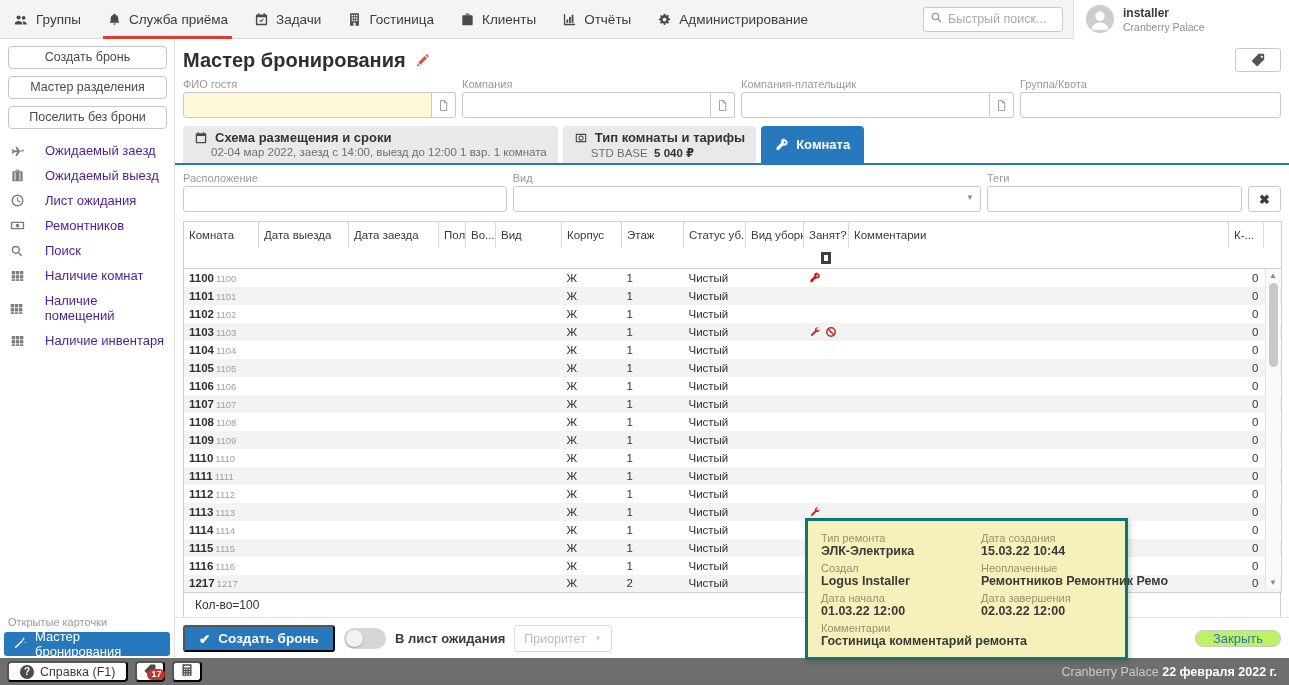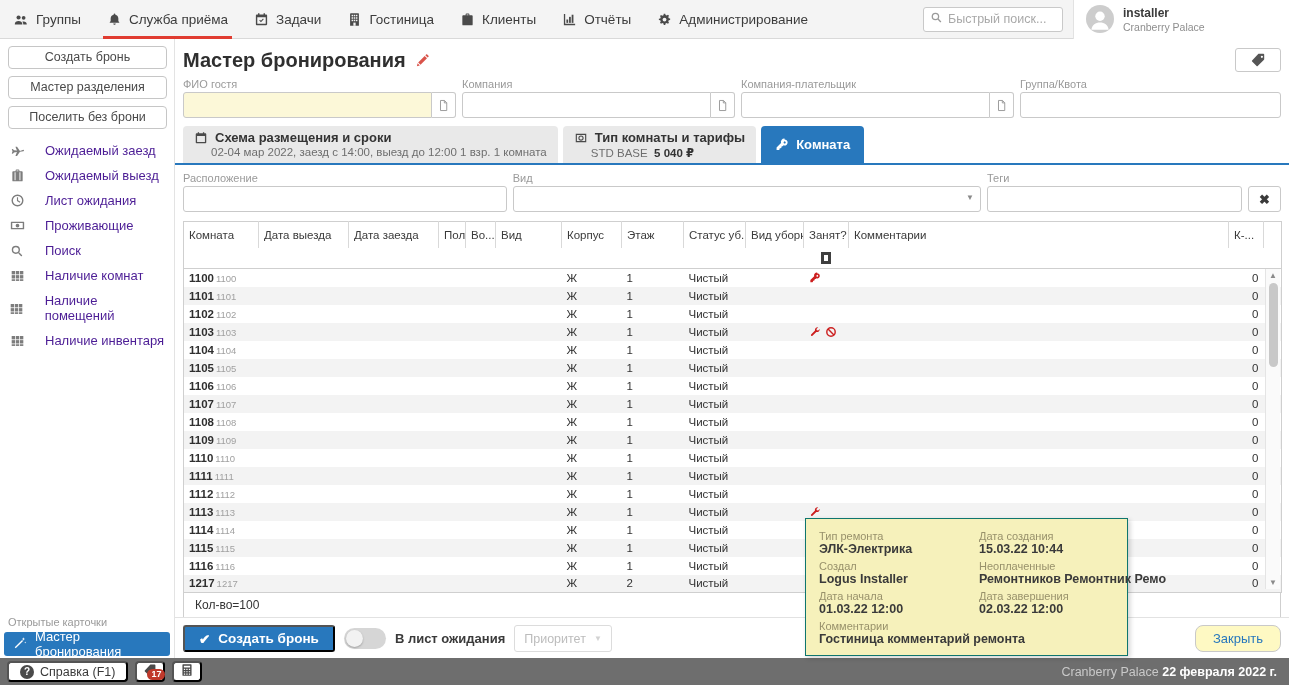--- a/index.html
+++ b/index.html
@@ -129,26 +129,26 @@
                 display:flex; align-items:center; gap:8px; font-size:13.5px; font-weight:bold; cursor:pointer; }
   .toggle { width:42px; height:21px; border-radius:11px; background:#d6d6d6; position:relative;
             cursor:pointer; flex:none; }
   .knob { position:absolute; left:2px; top:2px; width:17px; height:17px; border-radius:50%;
           background:#f2f2f2; box-shadow:0 1px 2px rgba(0,0,0,.25); }
   .waitlist-label { font-weight:bold; font-size:13px; color:#3a3a3a; }
   .priority-select { border:1px solid #dcdcdc; border-radius:3px; height:27px; padding:0 9px;
                      color:#bcbcbc; font-size:12.5px; display:flex; align-items:center; gap:8px;
                      background:#fff; cursor:default; }
   .priority-select .sel-caret { font-size:8px; color:#d2d2d2; }
-  .close-btn { margin-left:auto; border:1px solid #c9c9c9; border-radius:8px; height:27px; padding:0 17px;
-               color:#2878bd; background:#fef9c3; font-size:13px; display:flex; align-items:center; cursor:pointer; }
+  .close-btn { margin-left:auto; border:1px solid #c9c9c9; border-radius:8px; height:17px; padding:0 17px;
+               color:#2878bd; background:#bef264; font-size:13px; display:flex; align-items:center; cursor:pointer; }
 
   
   .tooltip { position:absolute; left:805px; top:518px; width:323px; background:#f6f1bb;
-             border:1px solid #0f766e; box-shadow:2px 2px 5px rgba(0,0,0,.18); z-index:40;
+             border:3px solid #0f766e; box-shadow:2px 2px 5px rgba(0,0,0,.18); z-index:40;
              padding:7px 13px 9px; }
   .tt-grid { display:grid; grid-template-columns:150px 1fr; column-gap:10px; }
   .tt-label { font-size:11px; color:#98916b; margin-top:4px; white-space:nowrap; }
   .tt-value { font-size:12.5px; font-weight:bold; color:#3a3a3a; white-space:nowrap; }
   .tt-span2 { grid-column:1 / span 2; }
 </style>
 </head>
 <body>
 
 <div class="app">
@@ -279,21 +279,21 @@
             </svg>
           </span>
         <span>Лист ожидания</span>
       </div>
       <div class="side-link">
         <span class="sicon">
             <svg width="15" height="15" viewBox="0 0 16 16" fill="currentColor">
               <path d="M1.4 3.9h13.2c.3 0 .5.2.5.5v7.2c0 .3-.2.5-.5.5H1.4a.5.5 0 0 1-.5-.5V4.4c0-.3.2-.5.5-.5zm1 1.4v5.4h11.2V5.3zM8 6a2 2 0 1 1 0 4 2 2 0 0 1 0-4z"></path>
             </svg>
           </span>
-        <span>Проживающие</span>
+        <span>Ремонтников</span>
       </div>
       <div class="side-link">
         <span class="sicon">
             <svg width="14" height="14" viewBox="0 0 16 16" fill="currentColor">
               <path d="M6.7 2a4.7 4.7 0 1 1 0 9.4 4.7 4.7 0 0 1 0-9.4zm0 1.6a3.1 3.1 0 1 0 0 6.2 3.1 3.1 0 0 0 0-6.2z"></path>
               <rect x="10.5" y="9.4" width="5.2" height="1.7" rx=".8" transform="rotate(45 10.5 9.4)"></rect>
             </svg>
           </span>
         <span>Поиск</span>
       </div>

